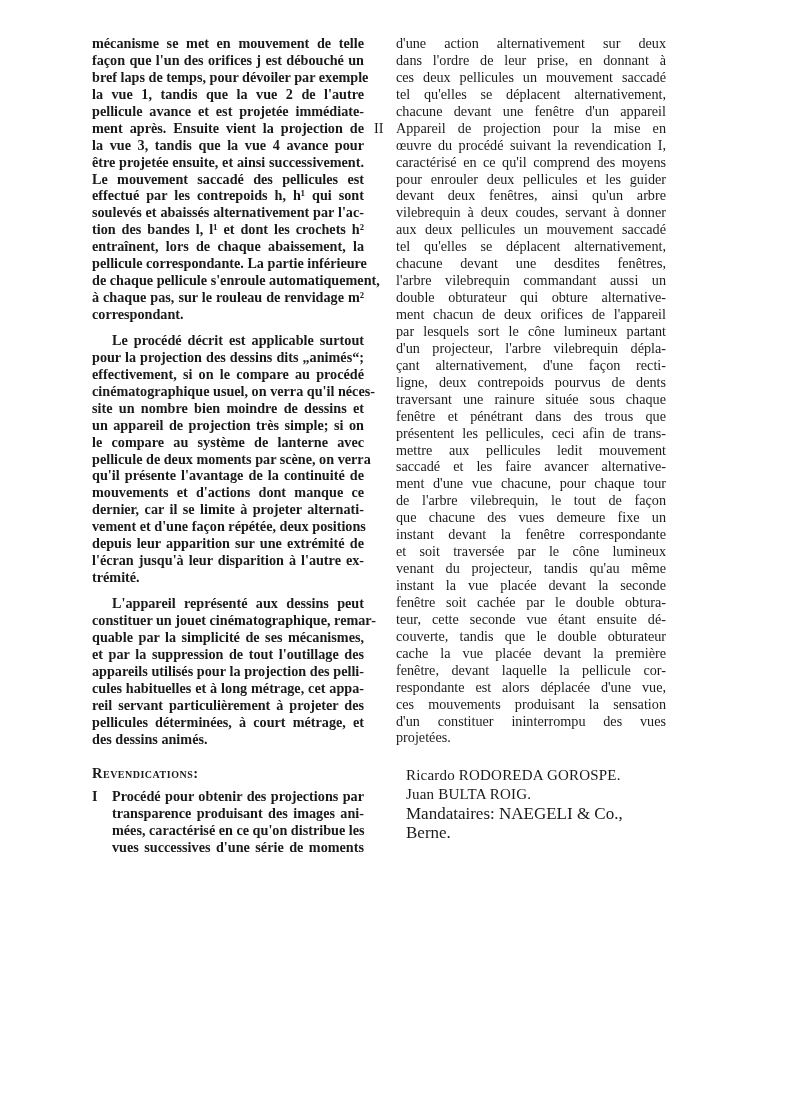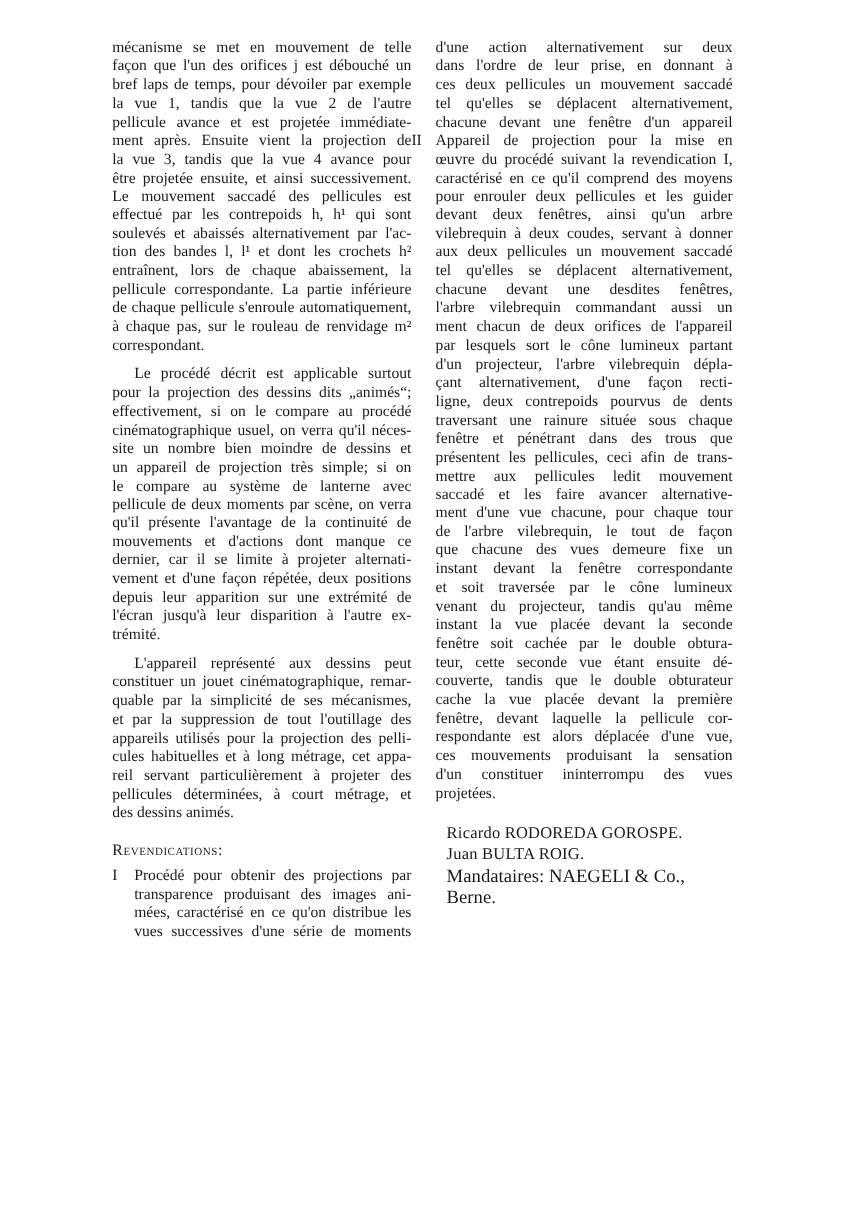--- a/index.html
+++ b/index.html
@@ -20,21 +20,21 @@
       left: 0; top: 0;
       width: 788px; height: 1119px;
     }
     .col {
       position: absolute;
       top: 35px;
       font-family: "Liberation Serif", "DejaVu Serif", serif;
       font-size: 14.2px;
       line-height: 16.95px;
     }
-    .col-left { left: 102px; width: 272px; }
+    .col-left { left: 92px; width: 272px; font-weight: bold; }
     .col-right { left: 396px; width: 270px; }
     .para {
       margin: 0;
       text-align: justify;
       hyphens: none;
     }
     .line {
       display: block;
       text-align: justify;
       text-align-last: justify;
@@ -168,20 +168,21 @@
       <span class="line">Appareil de projection pour la mise en</span>
       <span class="line">œuvre du procédé suivant la revendication I,</span>
       <span class="line">caractérisé en ce qu'il comprend des moyens</span>
       <span class="line">pour enrouler deux pellicules et les guider</span>
       <span class="line">devant deux fenêtres, ainsi qu'un arbre</span>
       <span class="line">vilebrequin à deux coudes, servant à donner</span>
       <span class="line">aux deux pellicules un mouvement saccadé</span>
       <span class="line">tel qu'elles se déplacent alternativement,</span>
       <span class="line">chacune devant une desdites fenêtres,</span>
       <span class="line">l'arbre vilebrequin commandant aussi un</span>
+      <span class="line">double obturateur qui obture alternative-</span>
       <span class="line">ment chacun de deux orifices de l'appareil</span>
       <span class="line">par lesquels sort le cône lumineux partant</span>
       <span class="line">d'un projecteur, l'arbre vilebrequin dépla-</span>
       <span class="line">çant alternativement, d'une façon recti-</span>
       <span class="line">ligne, deux contrepoids pourvus de dents</span>
       <span class="line">traversant une rainure située sous chaque</span>
       <span class="line">fenêtre et pénétrant dans des trous que</span>
       <span class="line">présentent les pellicules, ceci afin de trans-</span>
       <span class="line">mettre aux pellicules ledit mouvement</span>
       <span class="line">saccadé et les faire avancer alternative-</span>

